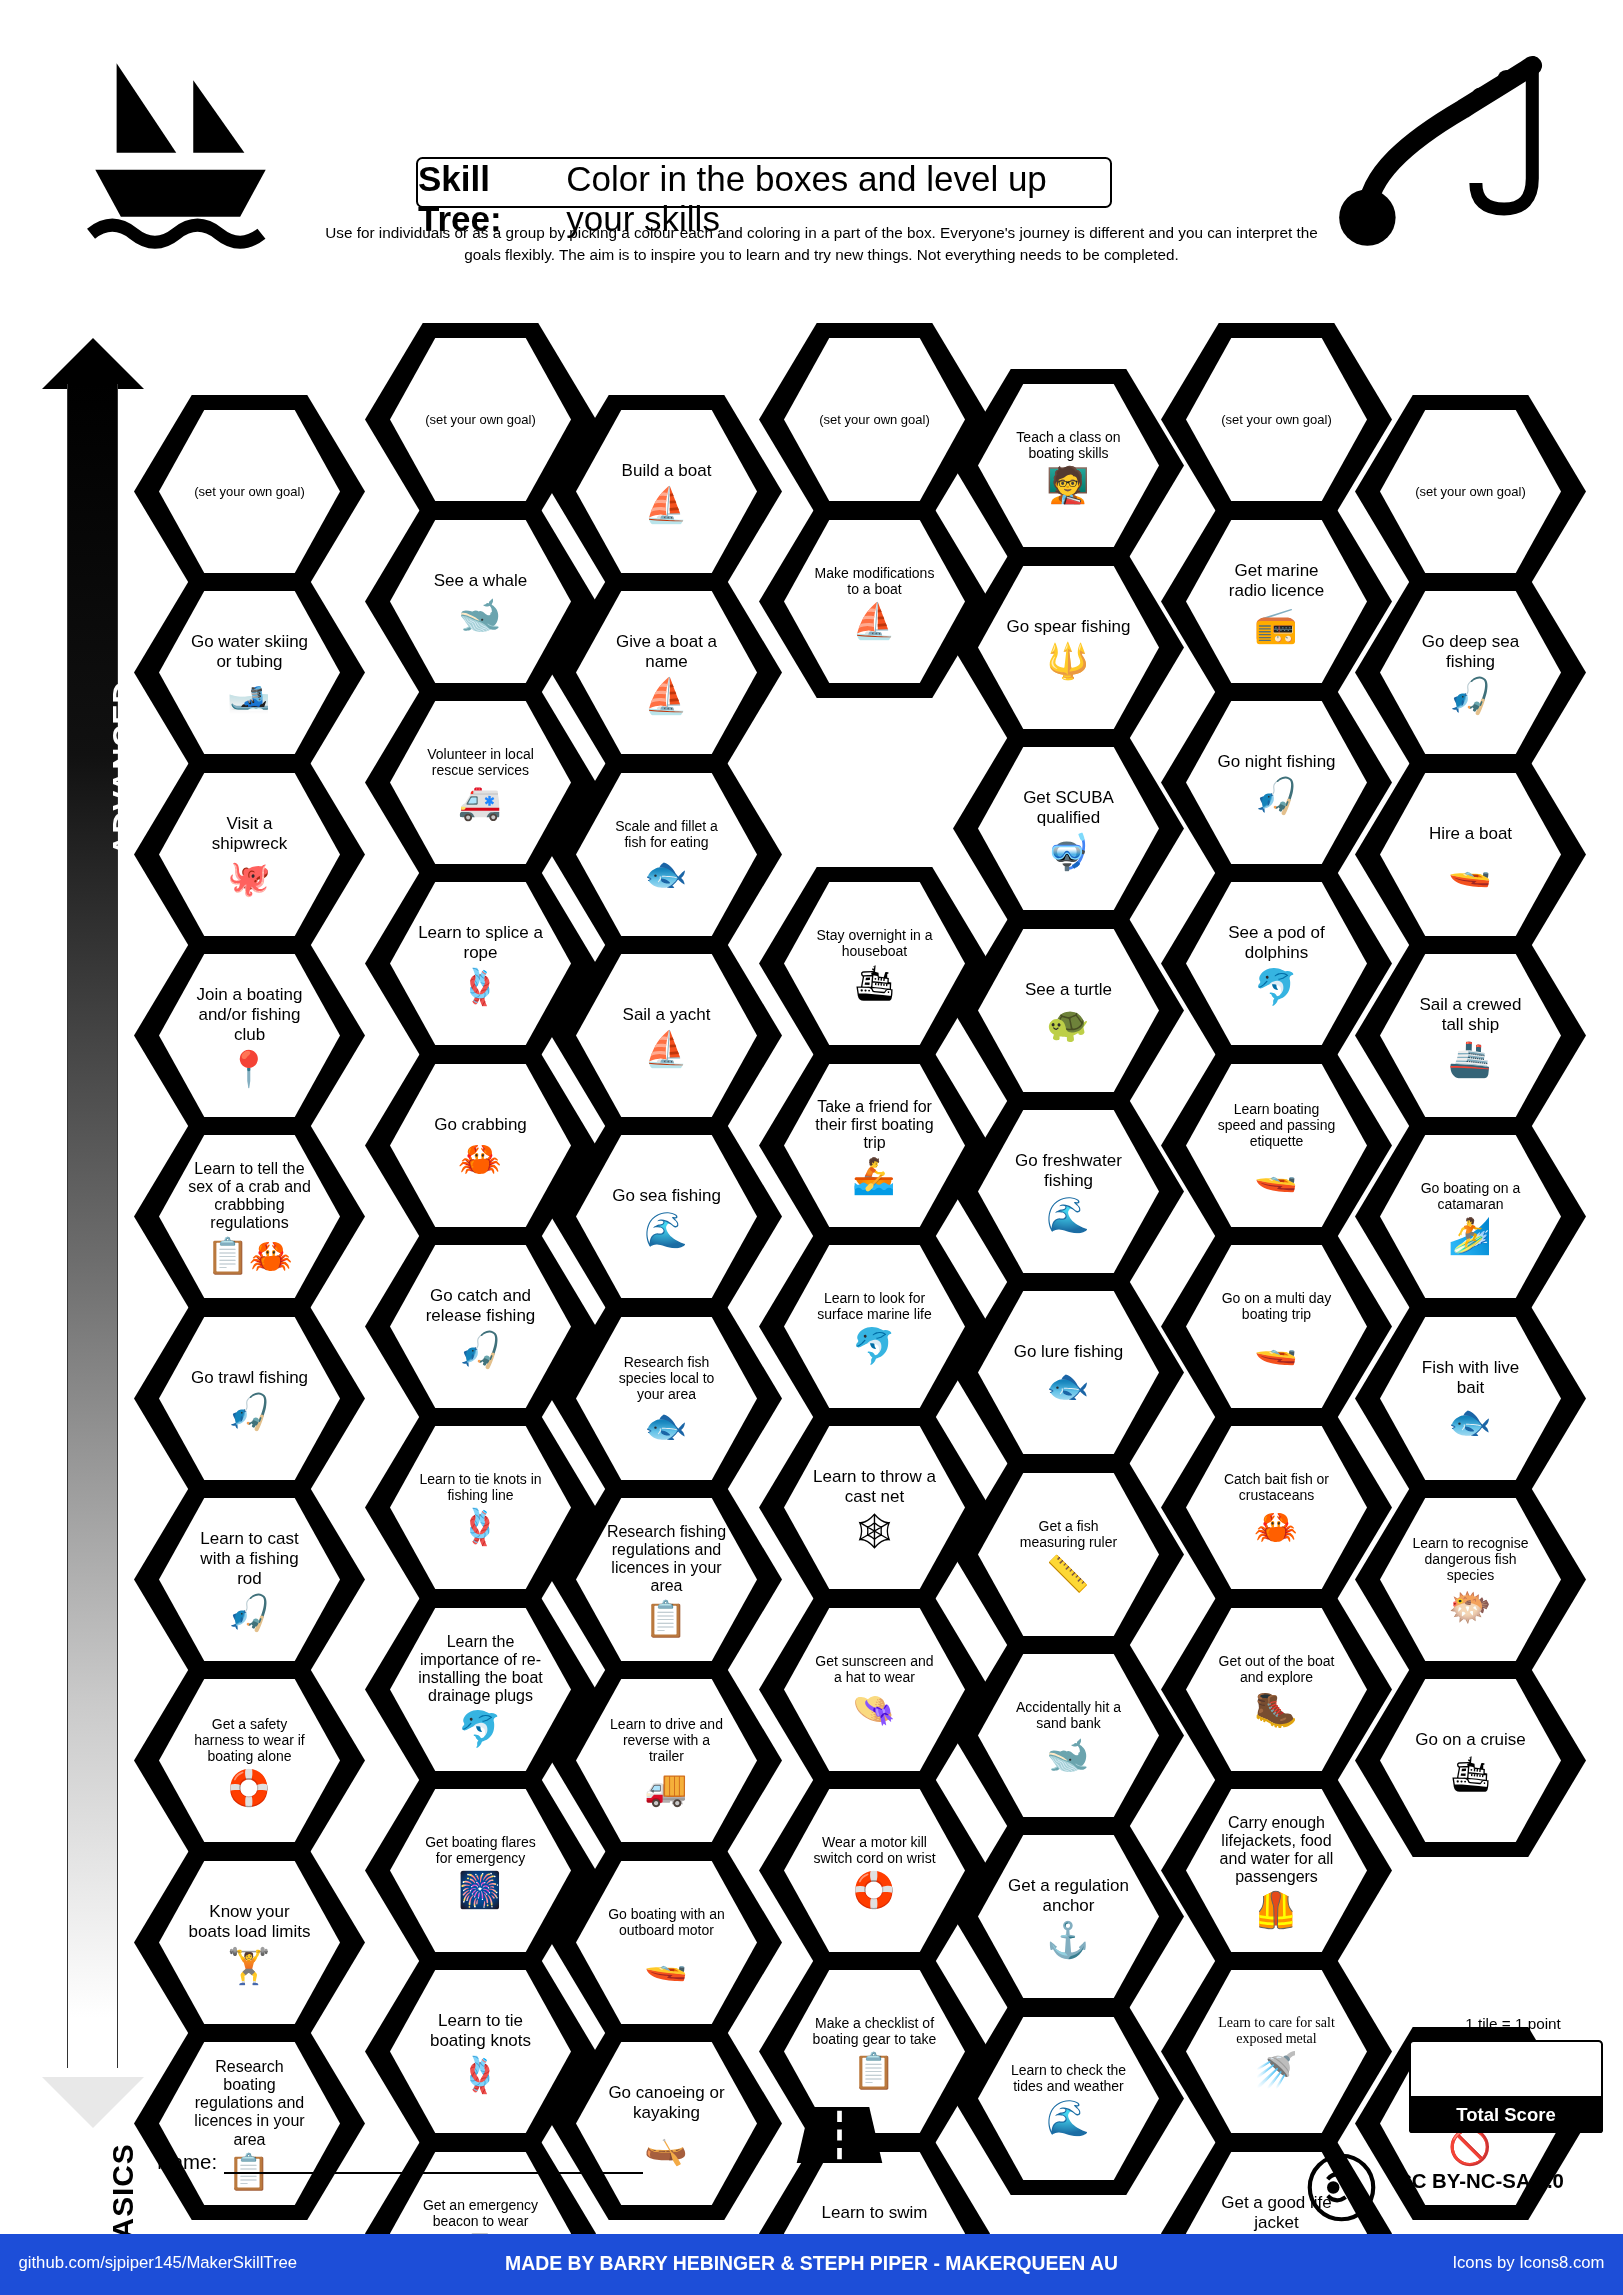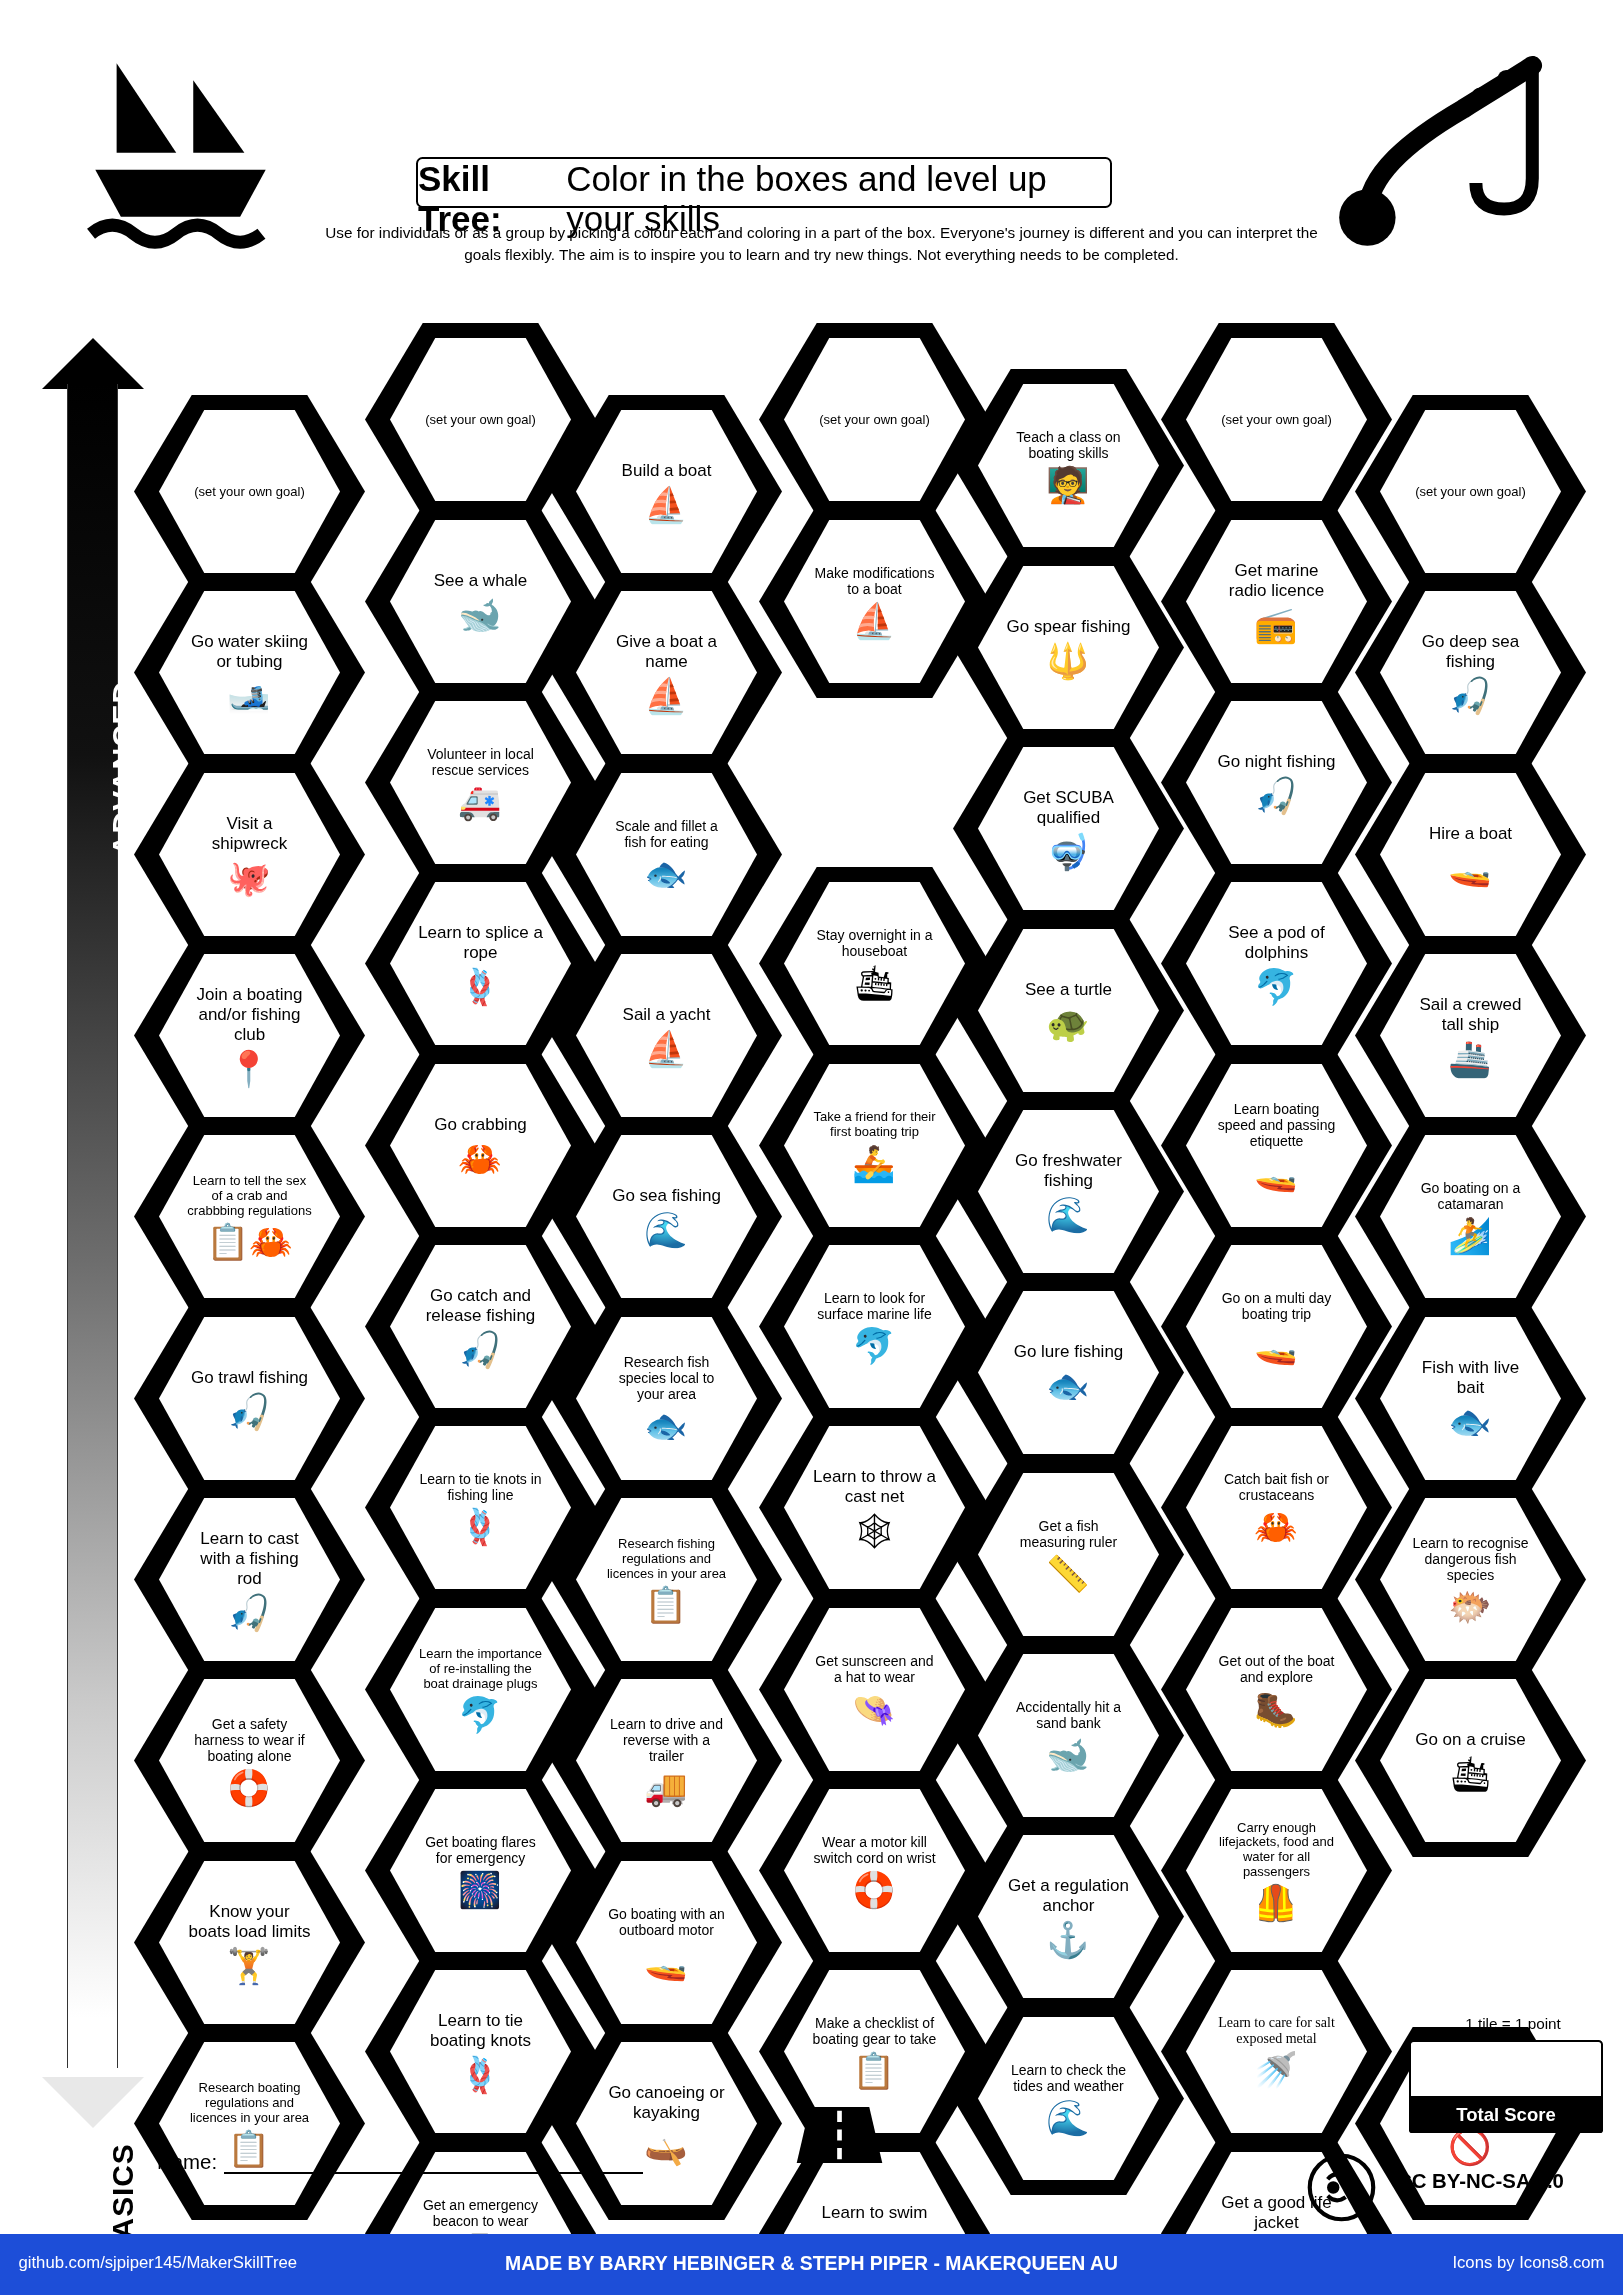--- a/index.html
+++ b/index.html
@@ -78,21 +78,21 @@
   .hex .inner {
     width:100%; height:100%;
     background:#fff;
     clip-path:polygon(25% 2%, 75% 2%, 100% 50%, 75% 98%, 25% 98%, 0% 50%);
     display:flex; flex-direction:column;
     align-items:center; justify-content:center;
     padding:9.3px 28px;
   }
   .hex .txt { font-size:17px; line-height:1.18; }
   .hex.small .txt { font-size:14px; line-height:1.16; }
-  .hex.xsmall .txt { font-size:13px; line-height:1.14; }
+  .hex.xsmall .txt { font-size:16px; line-height:1.14; }
   .hex .glyph { font-size:35px; line-height:1; margin-top:5.6px; }
   .hex.goal .txt { font-size:13px; }
 
   
   #score-box {
     position:absolute; left:1409px; top:2040px; width:194px; height:93px;
     border:2.8px solid #000; border-radius:4.6px; background:#fff;
   }
   #score-label {
     position:absolute; left:1409px; top:2096px; width:194px; height:37px;

